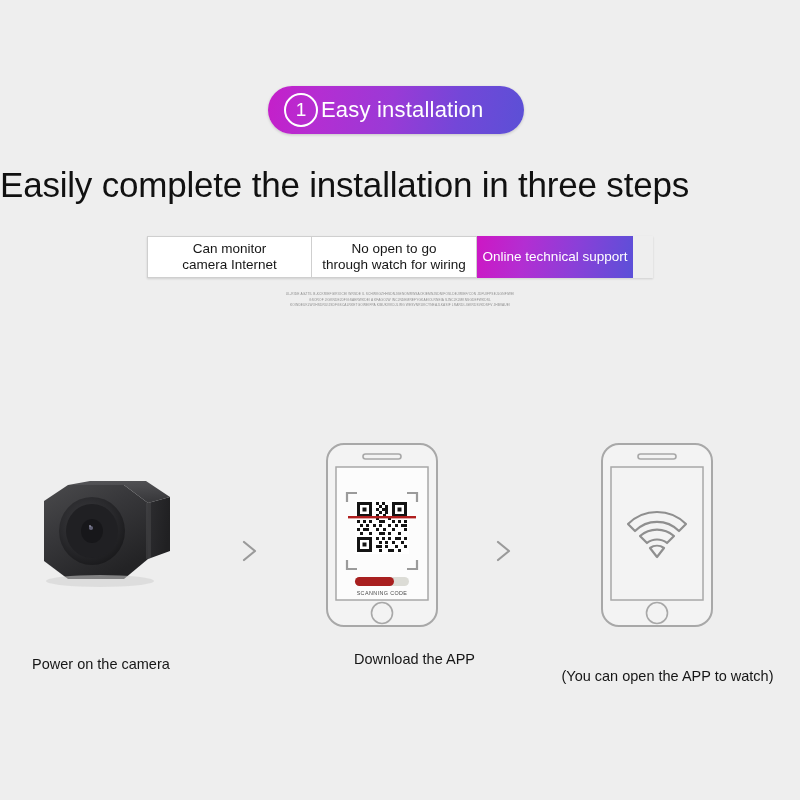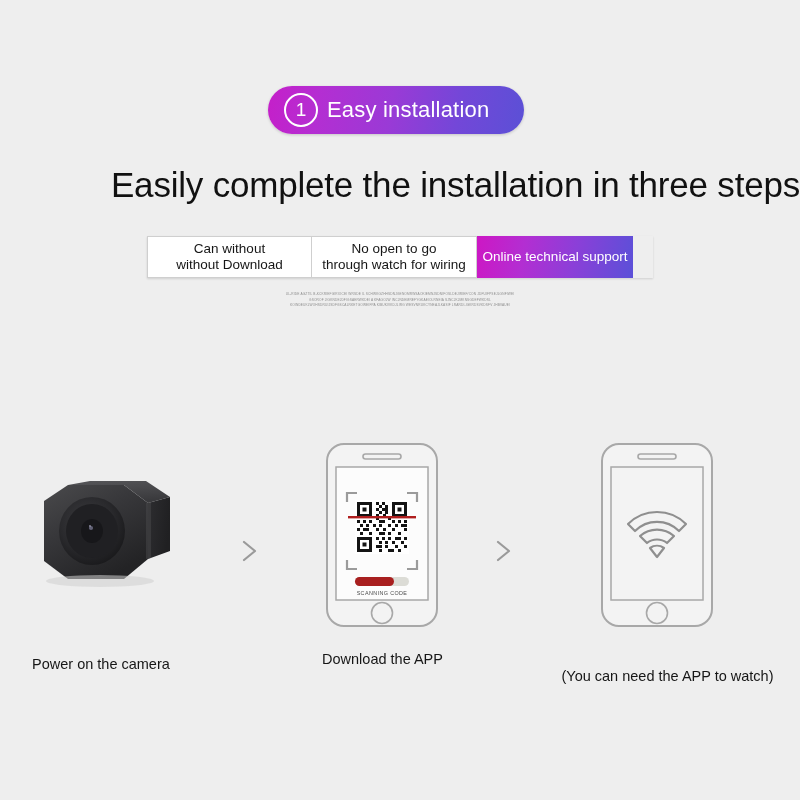--- a/index.html
+++ b/index.html
@@ -24,28 +24,28 @@
   }
   .badge-num{
     margin-left:16px;
     width:30px;height:30px;border-radius:50%;
     border:2px solid #ffffff;
     color:#ffffff;font-size:19px;line-height:30px;
     text-align:center;font-weight:400;
     flex:0 0 auto;
   }
   .badge-label{
-    color:#ffffff;font-size:22px;margin-left:9px;letter-spacing:.2px;
+    color:#ffffff;font-size:22px;margin-left:3px;letter-spacing:.2px;
     white-space:nowrap;
   }
 
   
   .headline{
     position:absolute;left:0;right:0;top:165px;
-    text-align:right;
+    text-align:left;
     font-size:35px;color:#111111;letter-spacing:-.2px;
     white-space:nowrap;
   }
 
   
   .feature-bar{
     position:absolute;left:147px;top:236px;
     width:506px;height:42px;
     display:flex;
     box-shadow:0 1px 2px rgba(0,0,0,.13);
@@ -105,40 +105,40 @@
   .phone{position:absolute;top:8px;left:22px;}
 
   
   .caption{
     position:absolute;
     text-align:center;
     font-size:14.5px;line-height:19px;color:#161616;
     white-space:nowrap;
   }
   .cap-1{left:0px;top:655px;width:210px;text-align:left;padding-left:32px;box-sizing:border-box;}
-  .cap-2{left:290px;top:650px;width:185px;}
+  .cap-2{left:290px;top:650px;width:185px;text-align:right;}
   .cap-3{left:535px;top:648px;width:265px;}
 </style>
 </head>
 <body>
 
 <div class="stage">
 
   <div class="badge">
     <div class="badge-num">1</div>
     <div class="badge-label">Easy installation</div>
   </div>
 
   <div class="headline">Easily complete the installation in three steps</div>
 
   <div class="feature-bar">
     <div class="cell cell-1">
       <div>
-        <span>Can without</span><br>
-        <span>without Download</span>
+        <span>Can monitor</span><br>
+        <span>camera Internet</span>
       </div>
     </div>
     <div class="cell cell-2">
       <div>
         <span>No open to go</span><br>
         <span>through watch for wiring</span>
       </div>
     </div>
     <div class="cell cell-3">
       <span>Online technical support</span>
@@ -331,16 +331,16 @@
   <div class="caption cap-1">
     <span>Power on the camera</span>
   </div>
 
   <div class="caption cap-2">
     <span>Download the APP</span>
   </div>
 
   <div class="caption cap-3">
     <br>
-    <span>(You can need the APP to watch)</span>
+    <span>(You can open the APP to watch)</span>
   </div>
 
 </div>
 
 </body></html>

